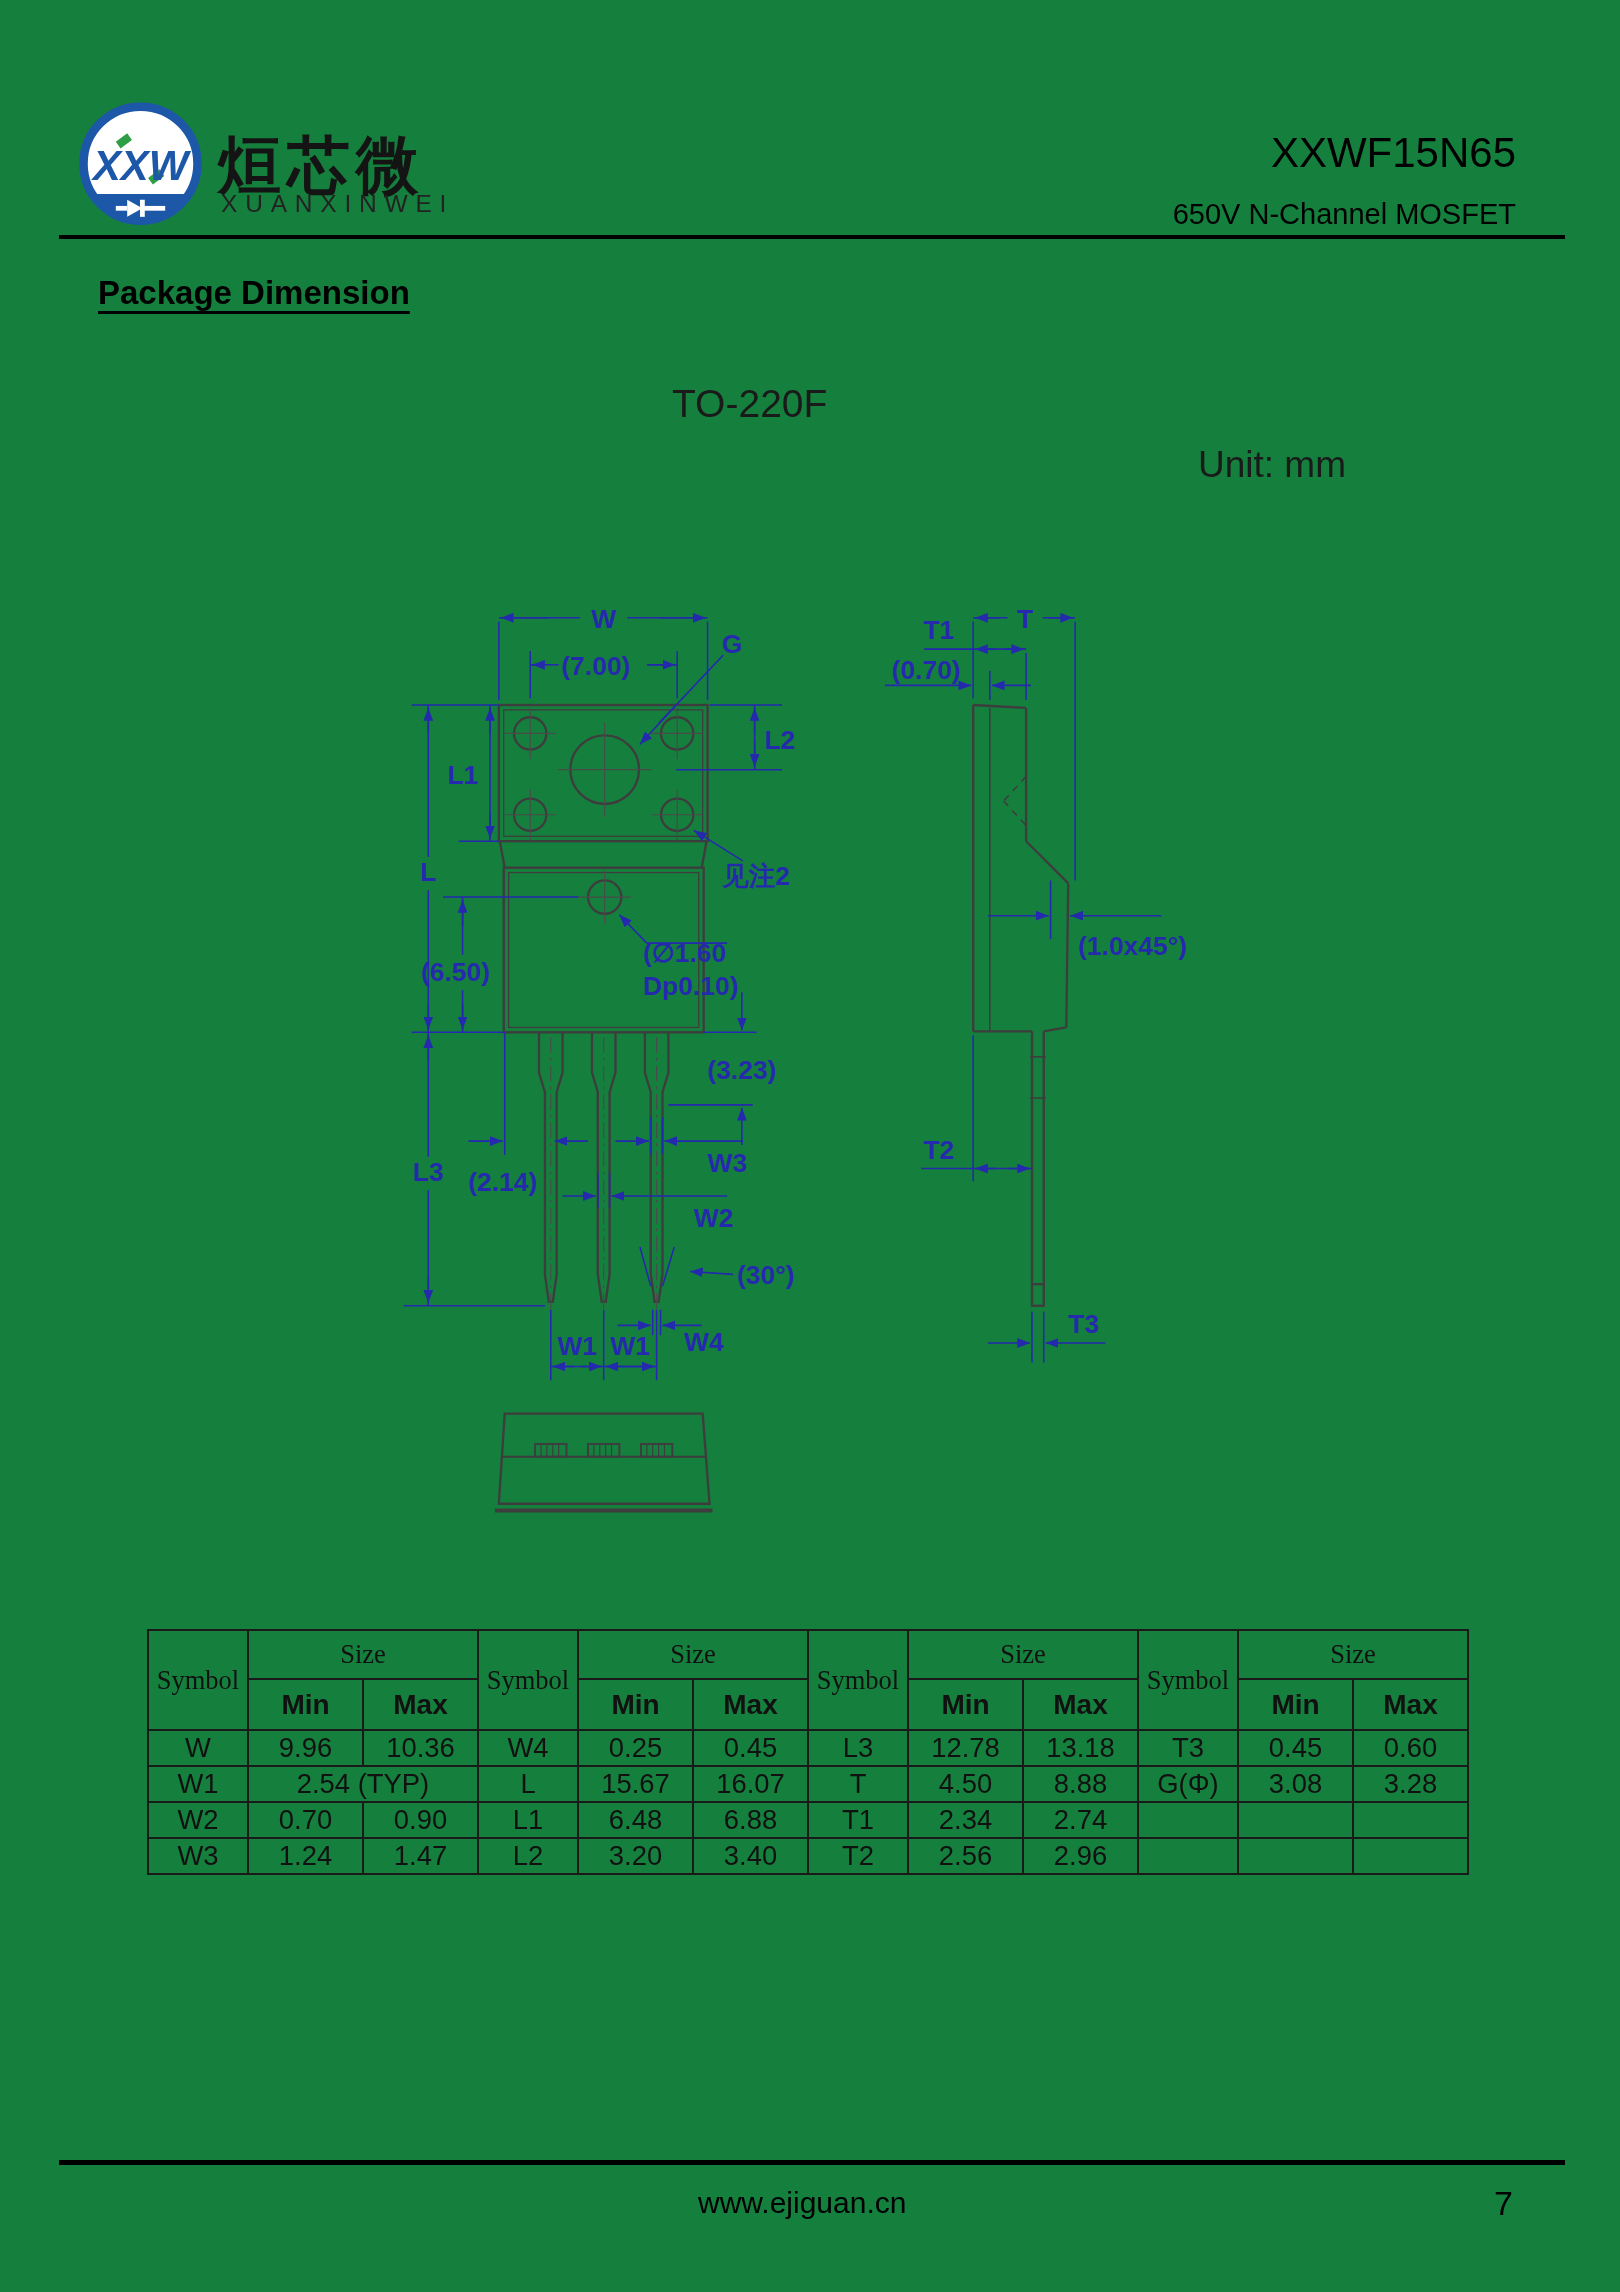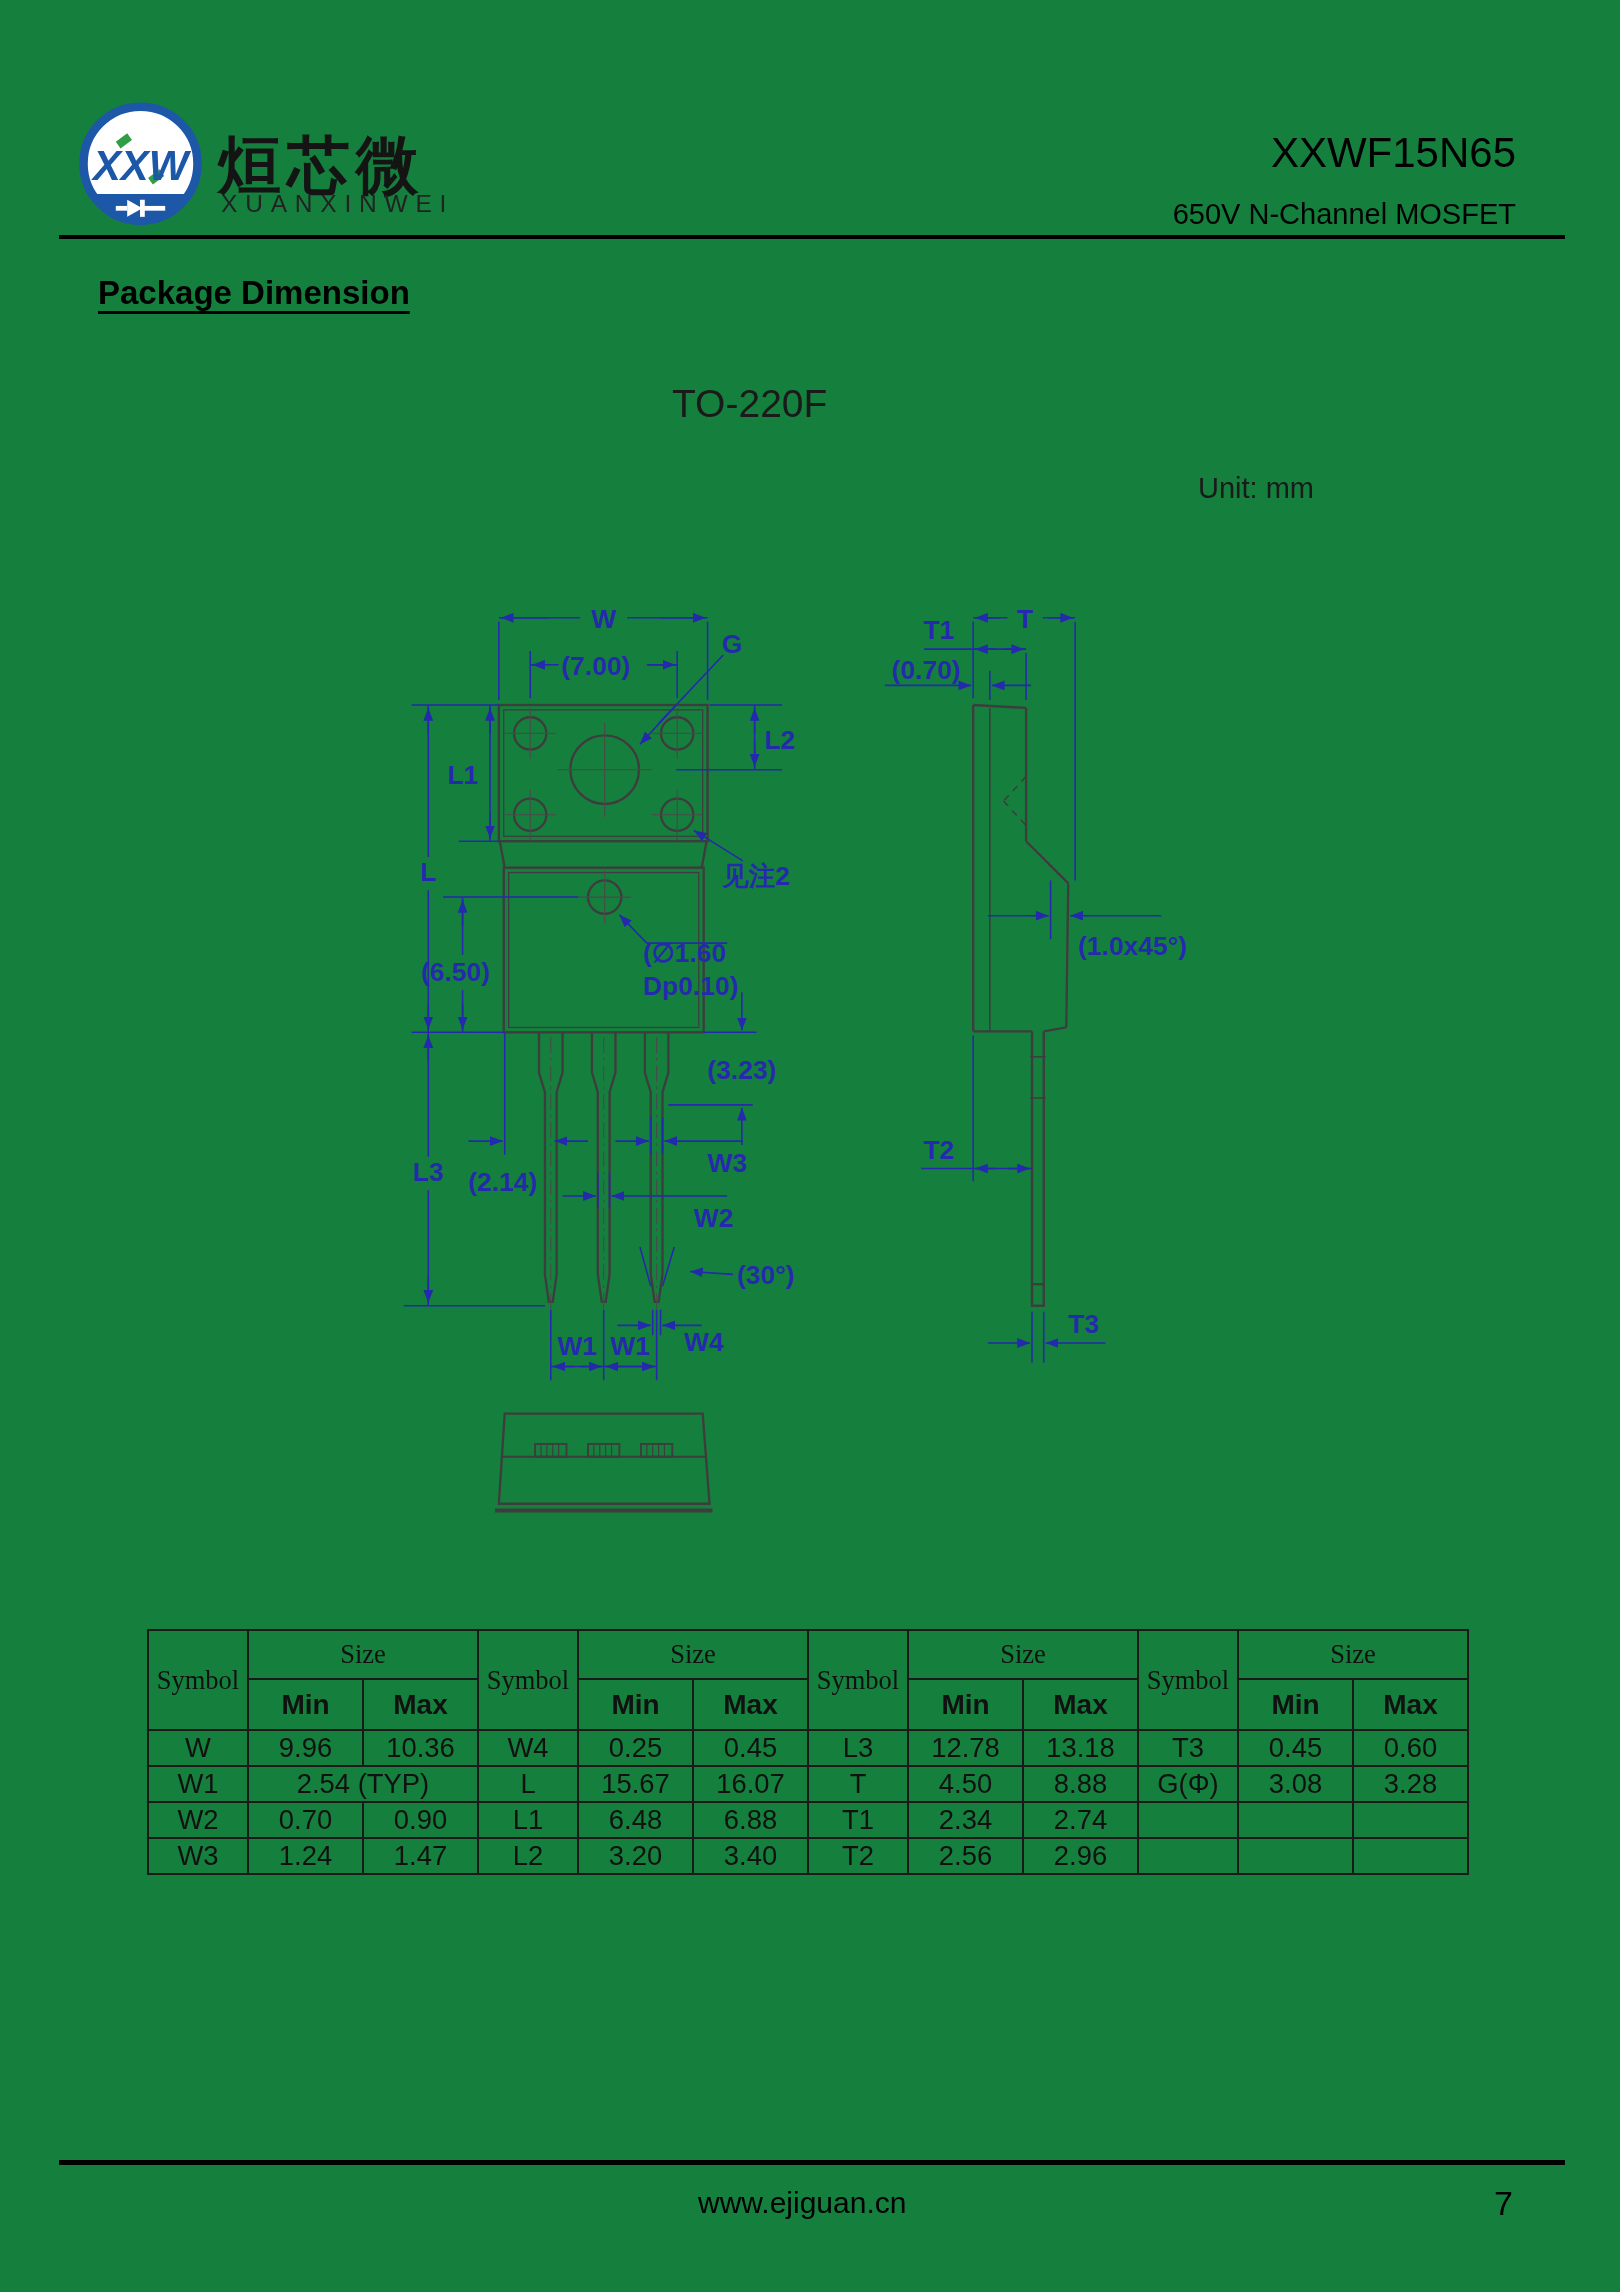--- a/index.html
+++ b/index.html
@@ -8,21 +8,21 @@
   .abs{position:absolute;}
   
   .cjk-name{left:218px;top:123px;font-size:63px;font-weight:700;letter-spacing:5.9px;color:#141414;}
   .latin-name{left:221px;top:190px;font-size:24.5px;font-weight:400;letter-spacing:7.8px;color:#222;}
   .part-number{top:129px;right:104px;font-size:42px;font-weight:500;color:#000;}
   .part-subtitle{top:190px;right:104px;font-size:29px;color:#000;margin-top:8px;}
   .rule{background:#000;}
   .section-title{left:98px;top:274px;font-size:33px;font-weight:700;color:#000;
      text-decoration:underline;text-decoration-thickness:2.9px;text-underline-offset:6.9px;}
   .package-name{left:672px;top:382px;font-size:39px;color:#1a1a1a;}
-  .unit-note{left:1198px;top:472px;font-size:29px;color:#1a1a1a;}
+  .unit-note{left:1198px;top:444px;font-size:37px;color:#1a1a1a;}
   
   svg.drawing{left:0;top:0;}
   svg.drawing text{font-family:"Liberation Sans", sans-serif;font-weight:700;font-size:27px;fill:#2429ae;}
   
   table.dim-table{position:absolute;left:147px;top:1629px;width:1318px;border-collapse:collapse;
       table-layout:fixed;}
   table.dim-table th, table.dim-table td{border:2px solid #1a1a1a;text-align:center;vertical-align:middle;
       padding:0;color:#111;}
   table.dim-table{border:2.9px solid #1a1a1a;}
   th.h-sym{font-family:"Liberation Serif", serif;font-weight:400;font-size:26.5px;height:98px;}

